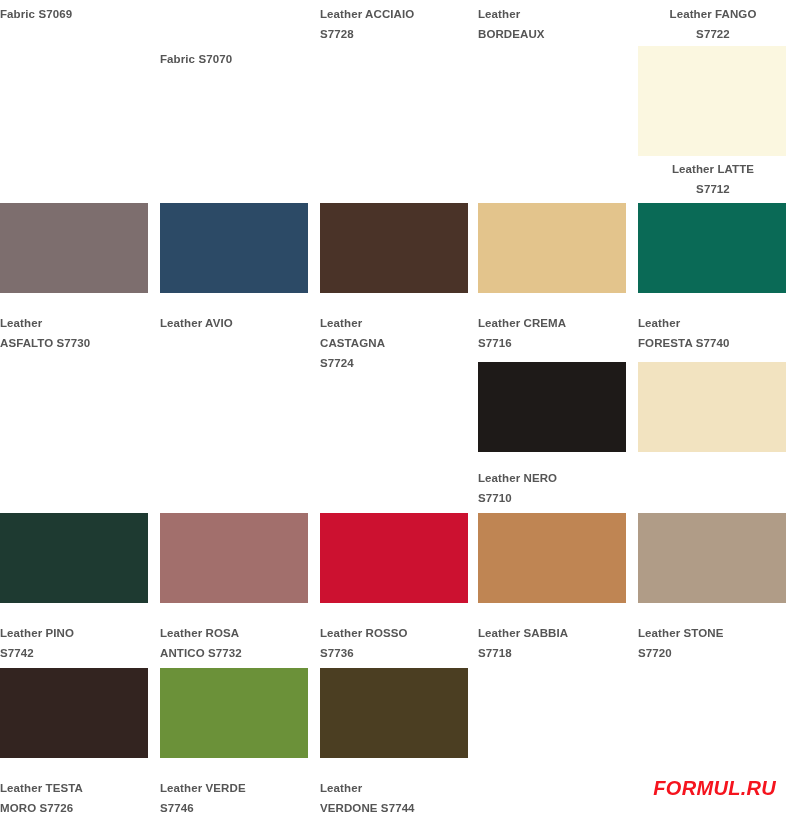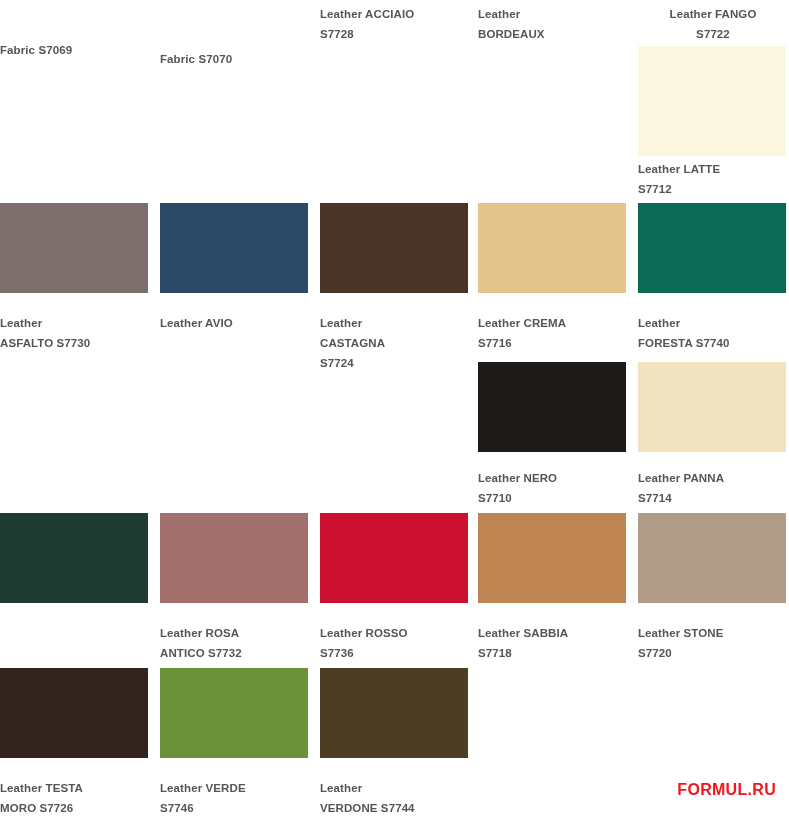--- a/index.html
+++ b/index.html
@@ -52,34 +52,35 @@
   .swatch-label .lbl-line {
     display: block;
     white-space: nowrap;
   }
 
   .brand-logo {
     position: absolute;
     right: 13px;
     bottom: 18px;
     font-family: "Liberation Sans", sans-serif;
-    font-size: 16px;
+    font-size: 20px;
     font-weight: bold;
+    font-style: italic;
     color: #f5141e;
     letter-spacing: 0.3px;
     line-height: 1;
     white-space: nowrap;
   }
 </style>
 </head>
 <body style="background: rgb(255, 255, 255);">
 
 <div id="swatch-board">
     <div class="swatch-cell" style="left: 0px; top: 0px;"></div>
-    <div class="swatch-label" style="position: absolute; left: 0px; top: 4px; color: rgb(85, 85, 85); margin-top: 36px;">
+    <div class="swatch-label" style="position: absolute; left: 0px; top: 4px; color: rgb(85, 85, 85);">
       <span class="lbl-line">Fabric S7069</span>
     </div>
     <div class="swatch-cell" style="left: 160px; top: 0px;"></div>
     <div class="swatch-label" style="position: absolute; left: 160px; top: 13px; color: rgb(85, 85, 85); margin-top: 36px;">
       <span class="lbl-line">Fabric S7070</span>
     </div>
     <div class="swatch-cell" style="left: 320px; top: 0px;"></div>
     <div class="swatch-label" style="position: absolute; left: 320px; top: 4px; color: rgb(85, 85, 85);">
       <span class="lbl-line">Leather ACCIAIO</span>
       <span class="lbl-line">S7728</span>
@@ -89,21 +90,21 @@
       <span class="lbl-line">Leather</span>
       <span class="lbl-line">BORDEAUX</span>
     </div>
     <div class="swatch-cell" style="left: 638px; top: 0px;"></div>
     <div class="swatch-label" style="position: absolute; left: 638px; top: 4px; color: rgb(85, 85, 85); text-align: center;">
       <span class="lbl-line">Leather FANGO</span>
       <span class="lbl-line">S7722</span>
     </div>
     <div class="swatch-cell" style="left: 638px; top: 0px;"></div>
     <div class="swatch-chip tall" title="LATTE" style="position: absolute; left: 638px; top: 46px; background: rgb(251, 247, 224);"></div>
-    <div class="swatch-label" style="position: absolute; left: 638px; top: 159px; color: rgb(85, 85, 85);">
+    <div class="swatch-label" style="position: absolute; left: 638px; top: 159px; color: rgb(85, 85, 85); text-align: center;">
       <span class="lbl-line">Leather LATTE</span>
       <span class="lbl-line">S7712</span>
     </div>
     <div class="swatch-cell" style="left: 0px; top: 0px;"></div>
     <div class="swatch-chip" title="ASFALTO" style="position: absolute; left: 0px; top: 203px; background: rgb(125, 110, 110);"></div>
     <div class="swatch-label" style="position: absolute; left: 0px; top: 313px; color: rgb(85, 85, 85);">
       <span class="lbl-line">Leather</span>
       <span class="lbl-line">ASFALTO S7730</span>
     </div>
     <div class="swatch-cell" style="left: 160px; top: 0px;"></div>
@@ -131,26 +132,26 @@
       <span class="lbl-line">FORESTA S7740</span>
     </div>
     <div class="swatch-cell" style="left: 478px; top: 0px;"></div>
     <div class="swatch-chip" title="NERO" style="position: absolute; left: 478px; top: 362px; background: rgb(30, 26, 24);"></div>
     <div class="swatch-label" style="position: absolute; left: 478px; top: 468px; color: rgb(85, 85, 85);">
       <span class="lbl-line">Leather NERO</span>
       <span class="lbl-line">S7710</span>
     </div>
     <div class="swatch-cell" style="left: 638px; top: 0px;"></div>
     <div class="swatch-chip" title="PANNA" style="position: absolute; left: 638px; top: 362px; background: rgb(242, 227, 192);"></div>
-    <div class="swatch-label" style="position: absolute; left: 638px; top: 468px; color: rgb(85, 85, 85);">
-      <span class="lbl-line">Leather PANNA</span>
-      <span class="lbl-line">S7714</span>
-    </div>
     <div class="swatch-cell" style="left: 0px; top: 0px;"></div>
     <div class="swatch-chip" title="PINO" style="position: absolute; left: 0px; top: 513px; background: rgb(30, 58, 49);"></div>
+    <div class="swatch-label" style="position: absolute; left: 0px; top: 623px; color: rgb(85, 85, 85);">
+      <span class="lbl-line">Leather PINO</span>
+      <span class="lbl-line">S7742</span>
+    </div>
     <div class="swatch-cell" style="left: 160px; top: 0px;"></div>
     <div class="swatch-chip" title="ROSA ANTICO" style="position: absolute; left: 160px; top: 513px; background: rgb(162, 111, 108);"></div>
     <div class="swatch-label" style="position: absolute; left: 160px; top: 623px; color: rgb(85, 85, 85);">
       <span class="lbl-line">Leather ROSA</span>
       <span class="lbl-line">ANTICO S7732</span>
     </div>
     <div class="swatch-cell" style="left: 320px; top: 0px;"></div>
     <div class="swatch-chip" title="ROSSO" style="position: absolute; left: 320px; top: 513px; background: rgb(204, 17, 48);"></div>
     <div class="swatch-label" style="position: absolute; left: 320px; top: 623px; color: rgb(85, 85, 85);">
       <span class="lbl-line">Leather ROSSO</span>

